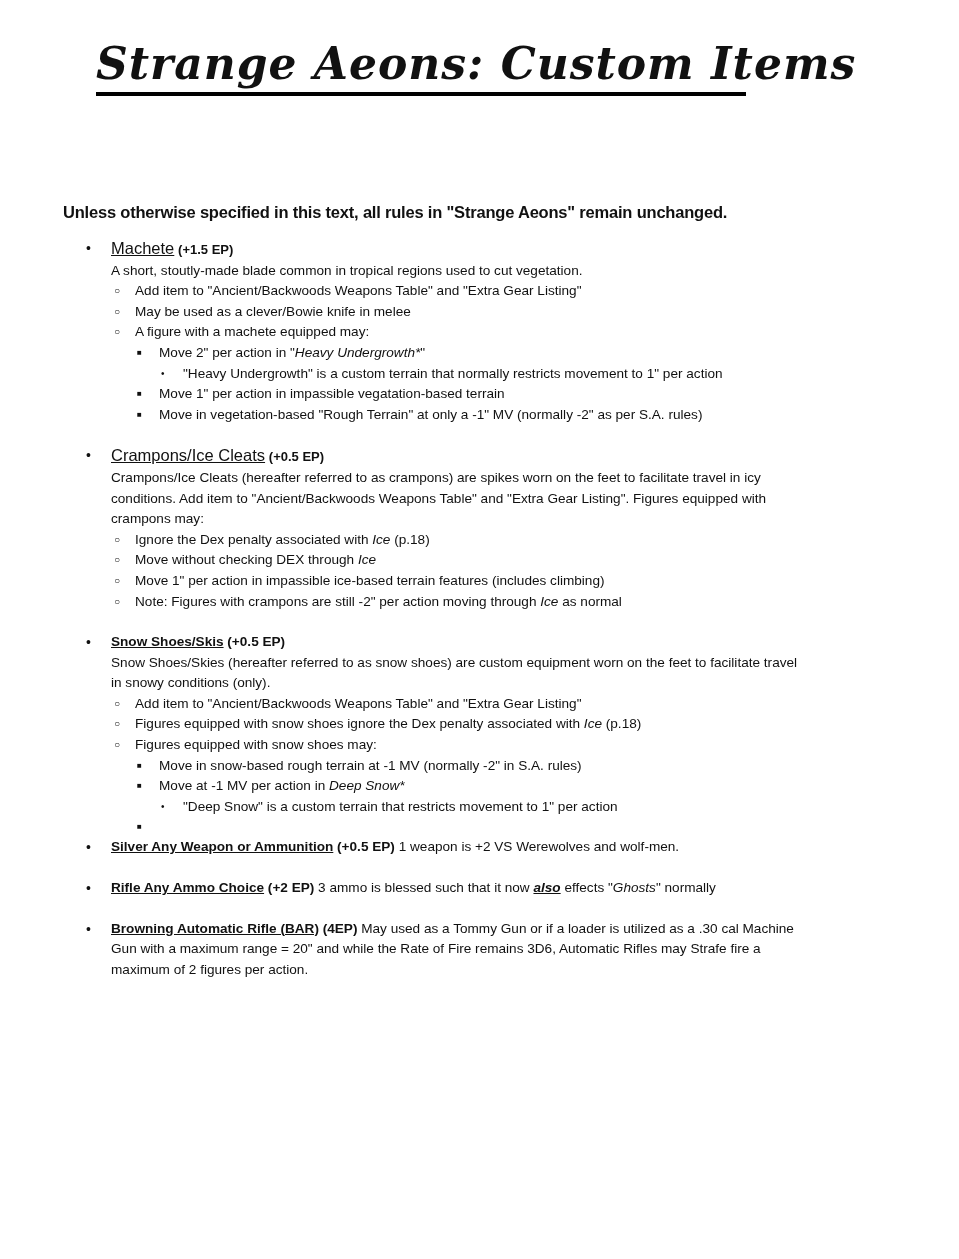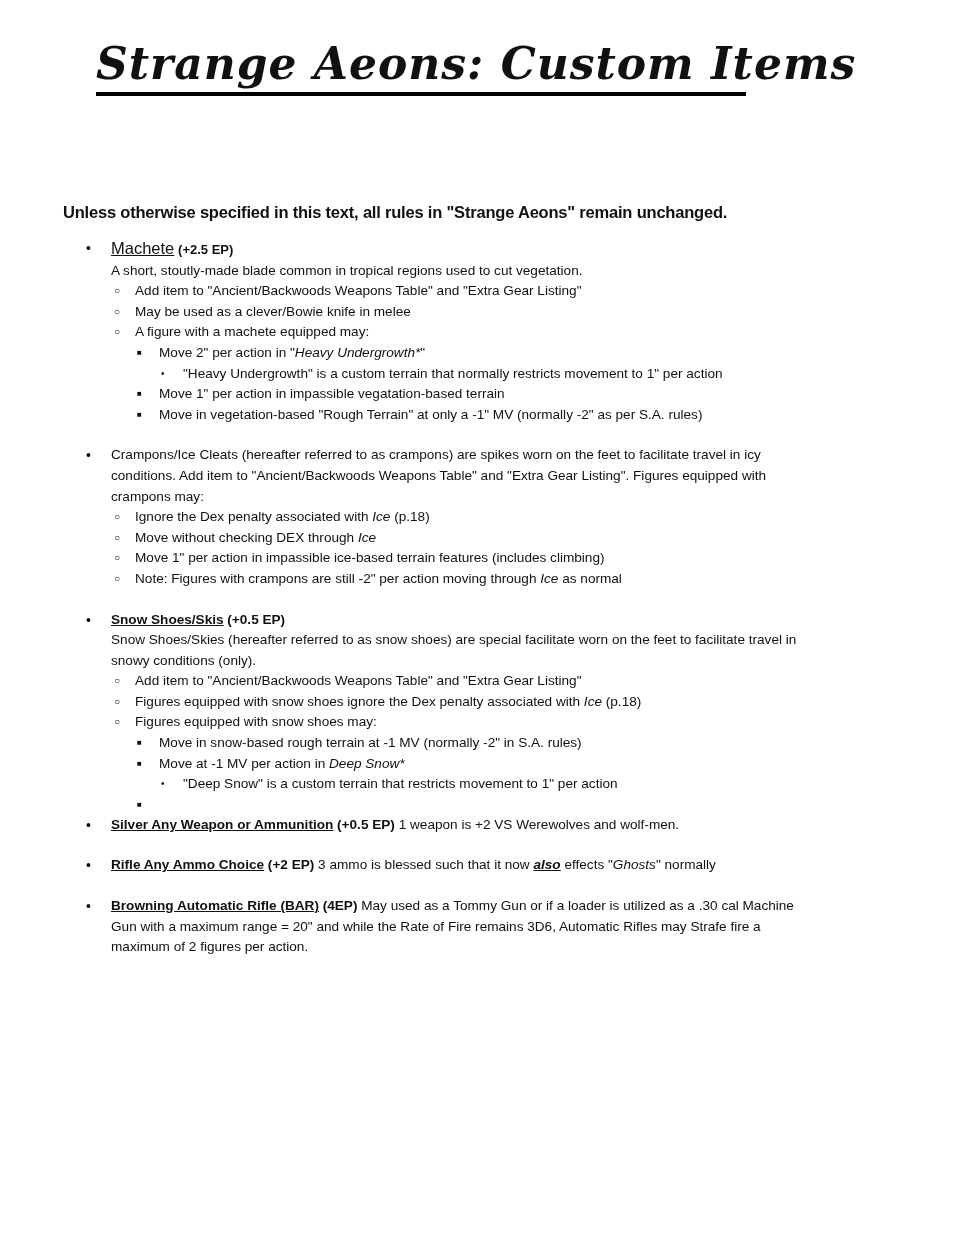--- a/index.html
+++ b/index.html
@@ -34,48 +34,52 @@
 
 <div class="title">Strange Aeons: Custom Items</div>
 <div class="intro">Unless otherwise specified in this text, all rules in "Strange Aeons" remain unchanged.</div>
 
 <div class="doc">
 
   <div class="item">
     <span class="b1">•</span>
     <div class="head big">
       <span class="name">Machete</span>
-      <span class="ep">(+2.5 EP)</span>
+      <span class="ep">(+1.5 EP)</span>
     </div>
     <div>A short, stoutly-made blade common in tropical regions used to cut vegetation.</div>
     <div class="l2"><span class="mk">○</span><span>Add item to "Ancient/Backwoods Weapons Table" and "Extra Gear Listing"</span></div>
     <div class="l2"><span class="mk">○</span><span>May be used as a clever/Bowie knife in melee</span></div>
     <div class="l2"><span class="mk">○</span><span>A figure with a machete equipped may:</span></div>
     <div class="l3"><span class="mk">■</span><span>Move 2" per action in "</span><i>Heavy Undergrowth*</i><span>"</span></div>
     <div class="l4"><span class="mk">•</span><span>"Heavy Undergrowth" is a custom terrain that normally restricts movement to 1" per action</span></div>
     <div class="l3"><span class="mk">■</span><span>Move 1" per action in impassible vegatation-based terrain</span></div>
     <div class="l3"><span class="mk">■</span><span>Move in vegetation-based "Rough Terrain" at only a -1" MV (normally -2" as per S.A. rules)</span></div>
   </div>
 
   <div class="item">
     <span class="b1">•</span>
+    <div class="head big">
+      <span class="name">Crampons/Ice Cleats</span>
+      <span class="ep">(+0.5 EP)</span>
+    </div>
     <div>Crampons/Ice Cleats (hereafter referred to as crampons) are spikes worn on the feet to facilitate travel in icy conditions.  Add item to "Ancient/Backwoods Weapons Table" and "Extra Gear Listing".  Figures equipped with crampons may:</div>
     <div class="l2"><span class="mk">○</span><span>Ignore the Dex penalty associated with </span><i>Ice</i><span> (p.18)</span></div>
     <div class="l2"><span class="mk">○</span><span>Move without checking DEX through </span><i>Ice</i></div>
     <div class="l2"><span class="mk">○</span><span>Move 1" per action in impassible ice-based terrain features (includes climbing)</span></div>
     <div class="l2"><span class="mk">○</span><span>Note: Figures with crampons are still -2" per action moving through </span><i>Ice</i><span> as normal</span></div>
   </div>
 
   <div class="item">
     <span class="b1">•</span>
     <div class="head">
       <span class="name">Snow Shoes/Skis</span>
       <span class="ep">(+0.5 EP)</span>
     </div>
-    <div>Snow Shoes/Skies (hereafter referred to as snow shoes) are special facilitate worn on the feet to facilitate travel in snowy conditions (only).</div>
+    <div>Snow Shoes/Skies (hereafter referred to as snow shoes) are custom equipment worn on the feet to facilitate travel in snowy conditions (only).</div>
     <div class="l2"><span class="mk">○</span><span>Add item to "Ancient/Backwoods Weapons Table" and "Extra Gear Listing"</span></div>
     <div class="l2"><span class="mk">○</span><span>Figures equipped with snow shoes ignore the Dex penalty associated with </span><i>Ice</i><span> (p.18)</span></div>
     <div class="l2"><span class="mk">○</span><span>Figures equipped with snow shoes may:</span></div>
     <div class="l3"><span class="mk">■</span><span>Move in snow-based rough terrain at -1 MV (normally -2" in S.A. rules)</span></div>
     <div class="l3"><span class="mk">■</span><span>Move at -1 MV per action in </span><i>Deep Snow*</i></div>
     <div class="l4"><span class="mk">•</span><span>"Deep Snow" is a custom terrain that restricts movement to 1" per action</span></div>
     <div class="l3"><span class="mk">■</span></div>
   </div>
 
   <div class="item">

